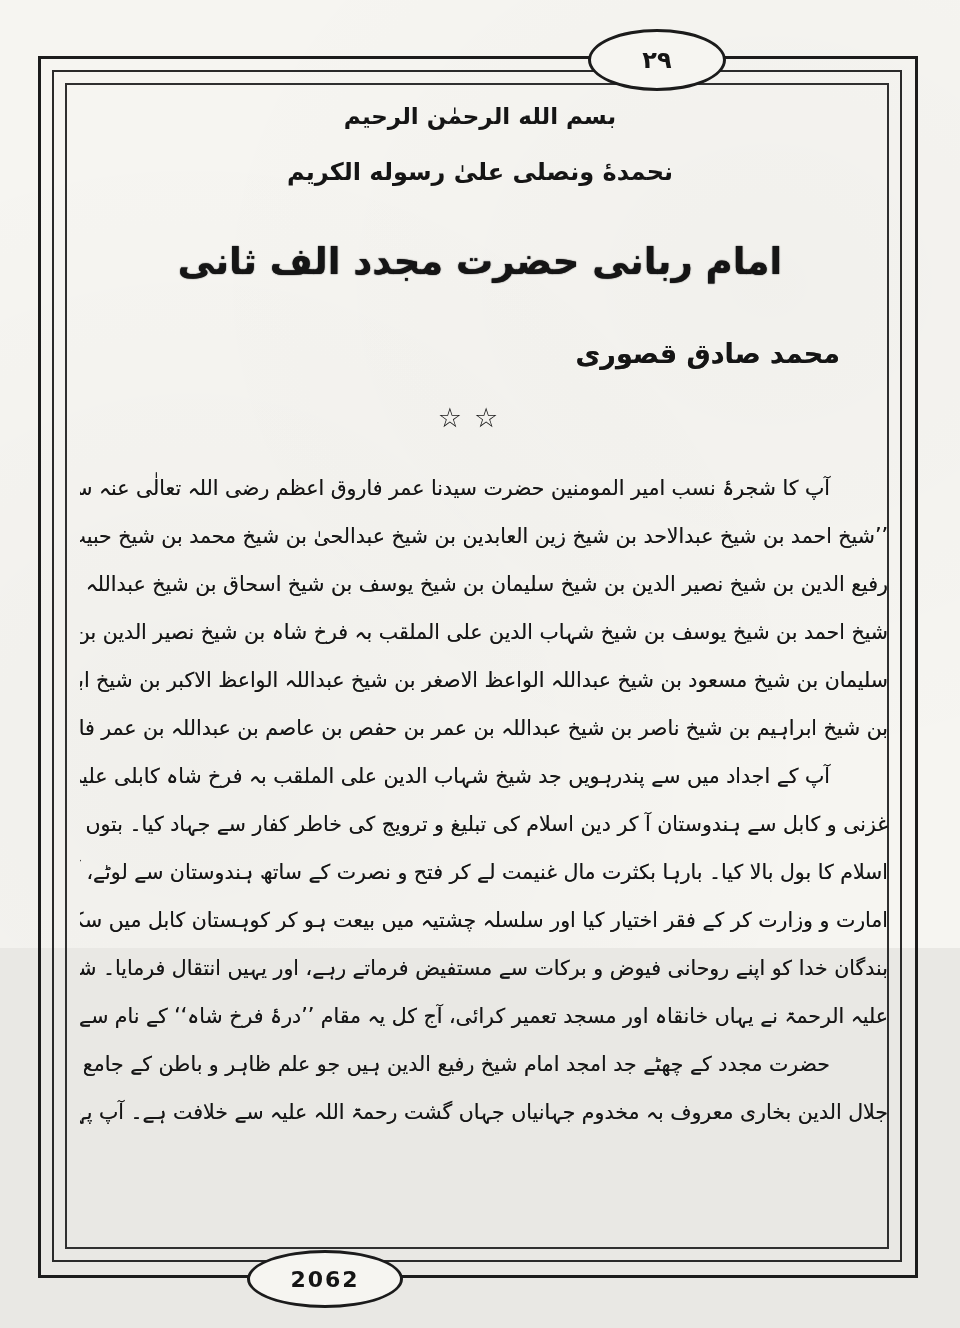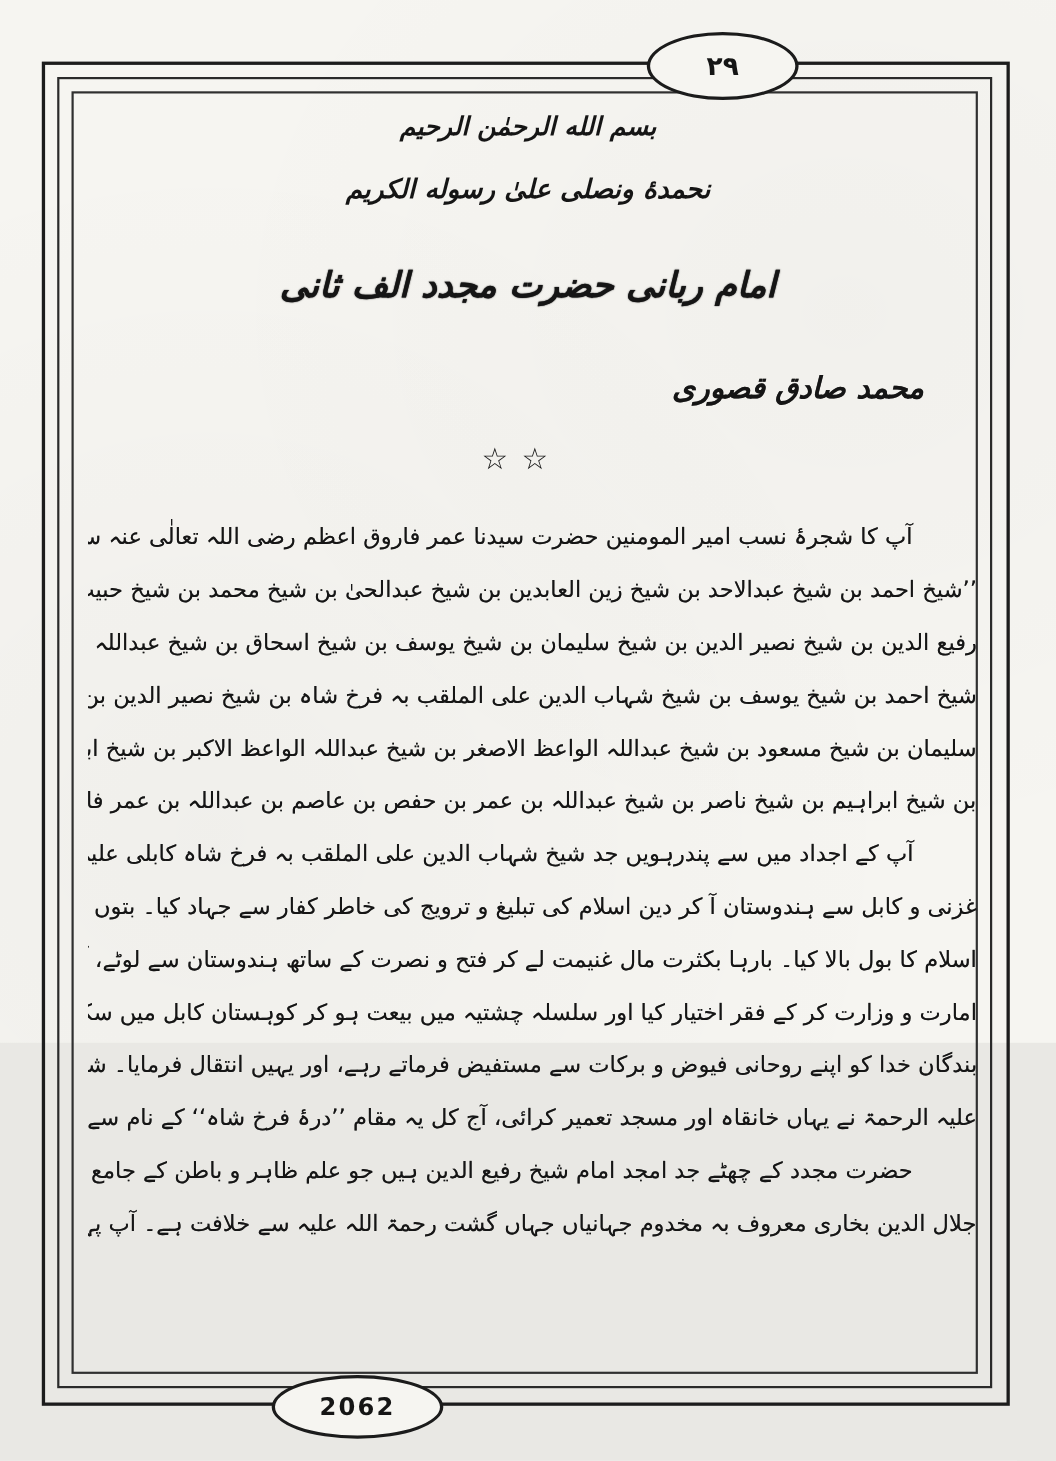--- a/index.html
+++ b/index.html
@@ -34,26 +34,26 @@
     font-size:24px;font-weight:bold;
     z-index:5;
     letter-spacing:2px;
   }
   .oval.top{left:588px;top:29px;width:132px;height:56px;}
   .oval.bottom{left:247px;top:1250px;width:150px;height:52px;font-size:22px;}
 
   
   .hdr{
     position:absolute;left:120px;right:120px;
-    text-align:center;direction:rtl;font-style:italic;
+    text-align:center;direction:rtl;
   }
   .bismillah1{top:103px;font-size:23px;font-weight:bold;}
   .bismillah2{top:158px;font-size:24px;font-weight:bold;}
   .main-title{
-    top:240px;font-size:32px;font-weight:bold;
+    top:240px;font-size:37px;font-weight:bold;
     text-shadow:0 0 1px rgba(0,0,0,.85), 0 0 2px rgba(0,0,0,.25);
     letter-spacing:1px;
   }
   .author{top:338px;font-size:27px;font-weight:bold;text-shadow:0 0 .5px rgba(0,0,0,.6);text-align:right;}
   .stars{top:402px;font-size:27px;letter-spacing:12px;text-indent:12px;font-weight:normal;}
 
   
   .body-text{
     position:absolute;left:80px;right:72px;top:464px;
     direction:rtl;

